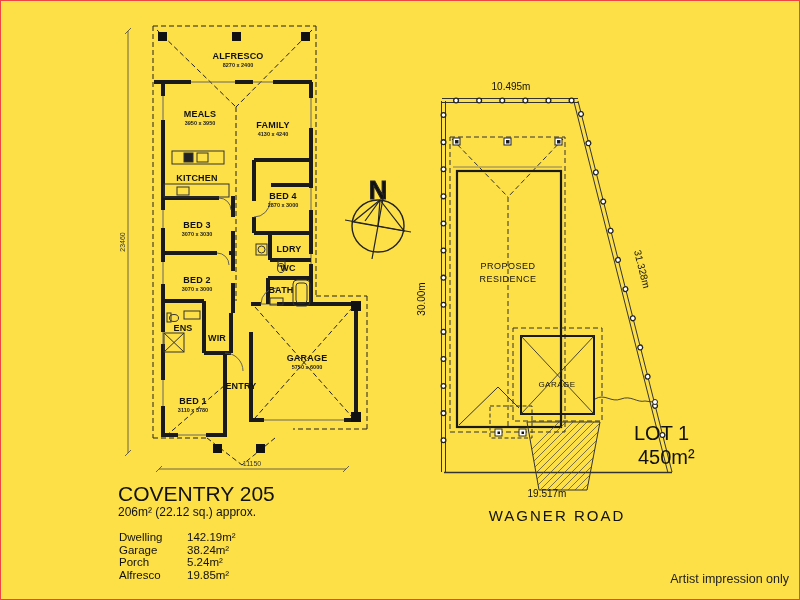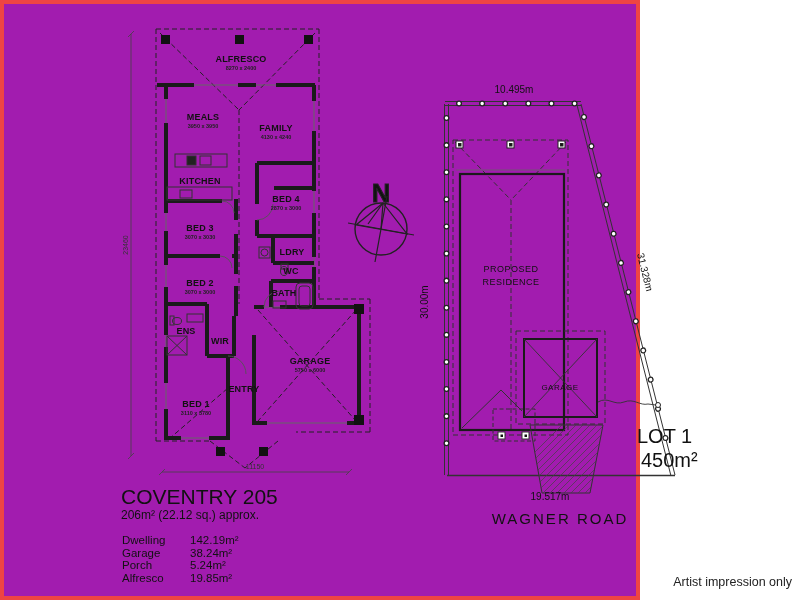--- a/index.html
+++ b/index.html
@@ -1,16 +1,16 @@
 <!DOCTYPE html>
 <html><head>
 <meta charset="utf-8">
 <style>
   html,body{margin:0;padding:0;background:#fff;}
-  #canvas{position:relative;width:640px;height:600px;background:#a21caf;border:4px solid #ef4444;box-sizing:border-box;
+  #canvas{position:relative;width:800px;height:600px;background:#fde047;border:1px solid #ef4444;box-sizing:border-box;
           font-family:"Liberation Sans", sans-serif;}
   svg{position:absolute;left:0;top:0;}
   text{fill:#111;font-family:"Liberation Sans", sans-serif;}
   .room-name{font-size:9px;font-weight:700;letter-spacing:.2px;}
   .room-dims{font-size:5.5px;font-weight:700;fill:#222;}
   .dim-text{font-size:7px;fill:#333;}
   .site-dim{font-size:10px;fill:#111;}
   .lot-text{font-size:20px;fill:#111;}
   .road-text{font-size:15px;letter-spacing:2px;fill:#111;}
   .title-text{font-size:21px;fill:#111;}

